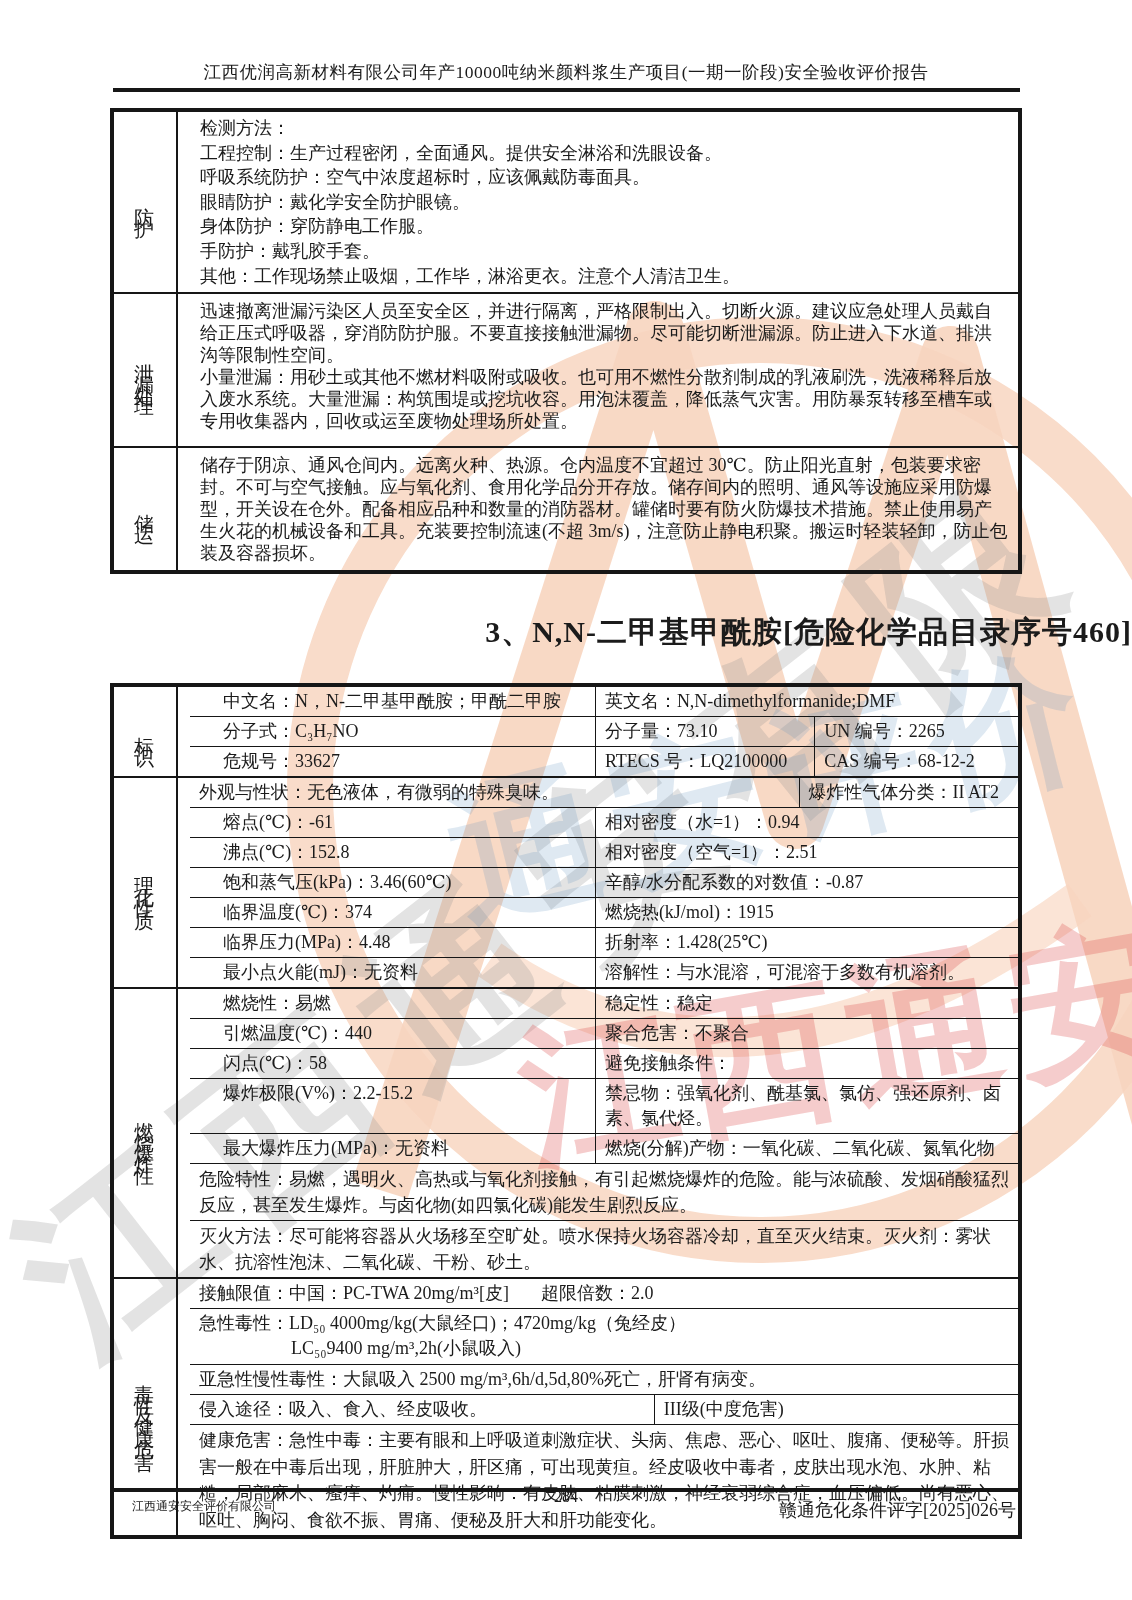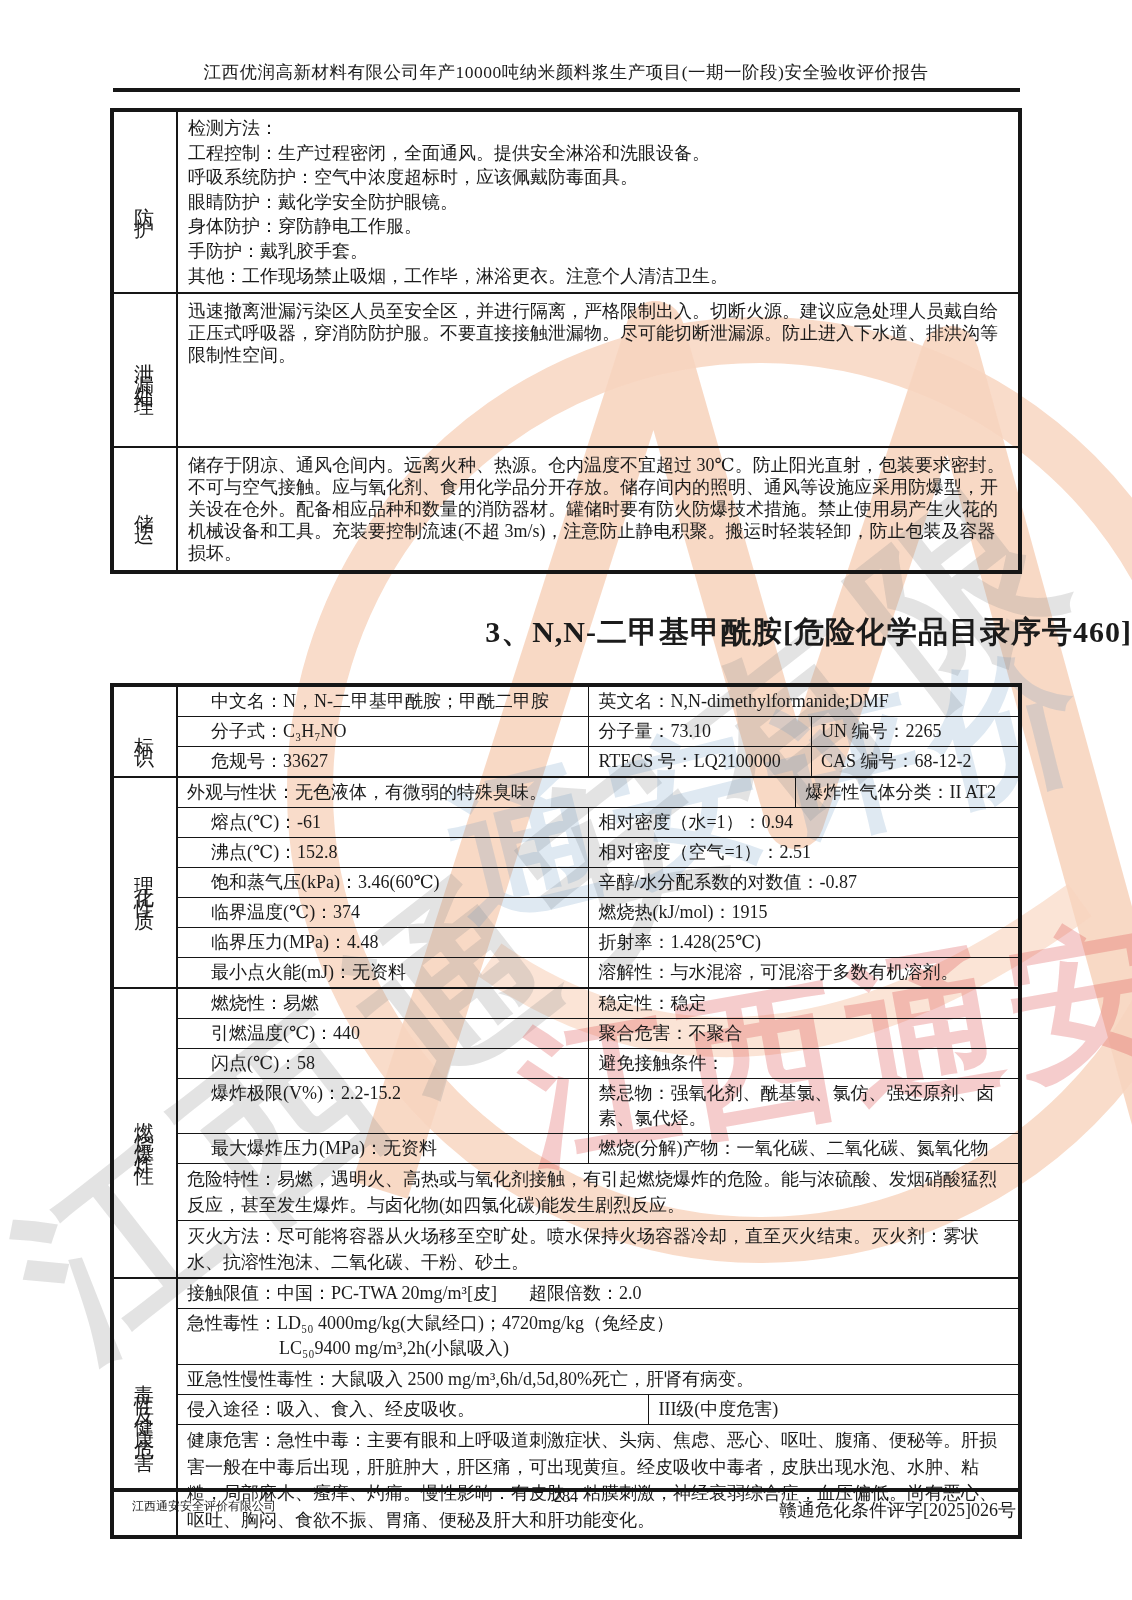--- a/index.html
+++ b/index.html
@@ -35,21 +35,21 @@
   .sect { display: flex; }
   .sect + .sect { border-top: 2.5px solid #161616; }
   .vlab {
     width: 64px; flex: 0 0 64px;
     border-right: 2px solid #161616;
     display: flex; align-items: center; justify-content: center;
     font-size: 20px;
     writing-mode: vertical-rl; text-orientation: upright;
     letter-spacing: .55em; padding: 6px 0;
   }
-  .sbody { flex: 1; display: flex; flex-direction: column; min-width: 0; }
+  .sbody { flex: 1; display: flex; flex-direction: column; min-width: 0; padding-left: 12px; }
   .row { display: flex; }
   .row + .row { border-top: 1.5px solid #161616; }
   .cell { padding: 2px 9px; font-size: 18px; line-height: 25px; min-width: 0; }
   .cell + .cell { border-left: 1.5px solid #161616; }
   .grow { flex: 1; }
   .w46 { flex: 0 0 46%; margin-left: 24px; }
   .w27a { flex: 0 0 26.5%; }
   .w55 { flex: 0 0 56%; }
   .h1 { min-height: 29px; }
   .h2 { min-height: 56px; }
@@ -100,20 +100,21 @@
           <div class="ln">其他：工作现场禁止吸烟，工作毕，淋浴更衣。注意个人清洁卫生。</div>
         </div>
       </div>
     </div>
 
     <div class="sect t1-b">
       <div class="vlab">泄漏处理</div>
       <div class="sbody">
         <div class="cell grow t1cell pb">
           <div class="para">迅速撤离泄漏污染区人员至安全区，并进行隔离，严格限制出入。切断火源。建议应急处理人员戴自给正压式呼吸器，穿消防防护服。不要直接接触泄漏物。尽可能切断泄漏源。防止进入下水道、排洪沟等限制性空间。</div>
+          <div class="para">小量泄漏：用砂土或其他不燃材料吸附或吸收。也可用不燃性分散剂制成的乳液刷洗，洗液稀释后放入废水系统。大量泄漏：构筑围堤或挖坑收容。用泡沫覆盖，降低蒸气灾害。用防暴泵转移至槽车或专用收集器内，回收或运至废物处理场所处置。</div>
         </div>
       </div>
     </div>
 
     <div class="sect t1-c">
       <div class="vlab">储运</div>
       <div class="sbody">
         <div class="cell grow t1cell pb">
           <div class="para sto">储存于阴凉、通风仓间内。远离火种、热源。仓内温度不宜超过 30℃。防止阳光直射，包装要求密封。不可与空气接触。应与氧化剂、食用化学品分开存放。储存间内的照明、通风等设施应采用防爆型，开关设在仓外。配备相应品种和数量的消防器材。罐储时要有防火防爆技术措施。禁止使用易产生火花的机械设备和工具。充装要控制流速(不超 3m/s)，注意防止静电积聚。搬运时轻装轻卸，防止包装及容器损坏。</div>
         </div>

